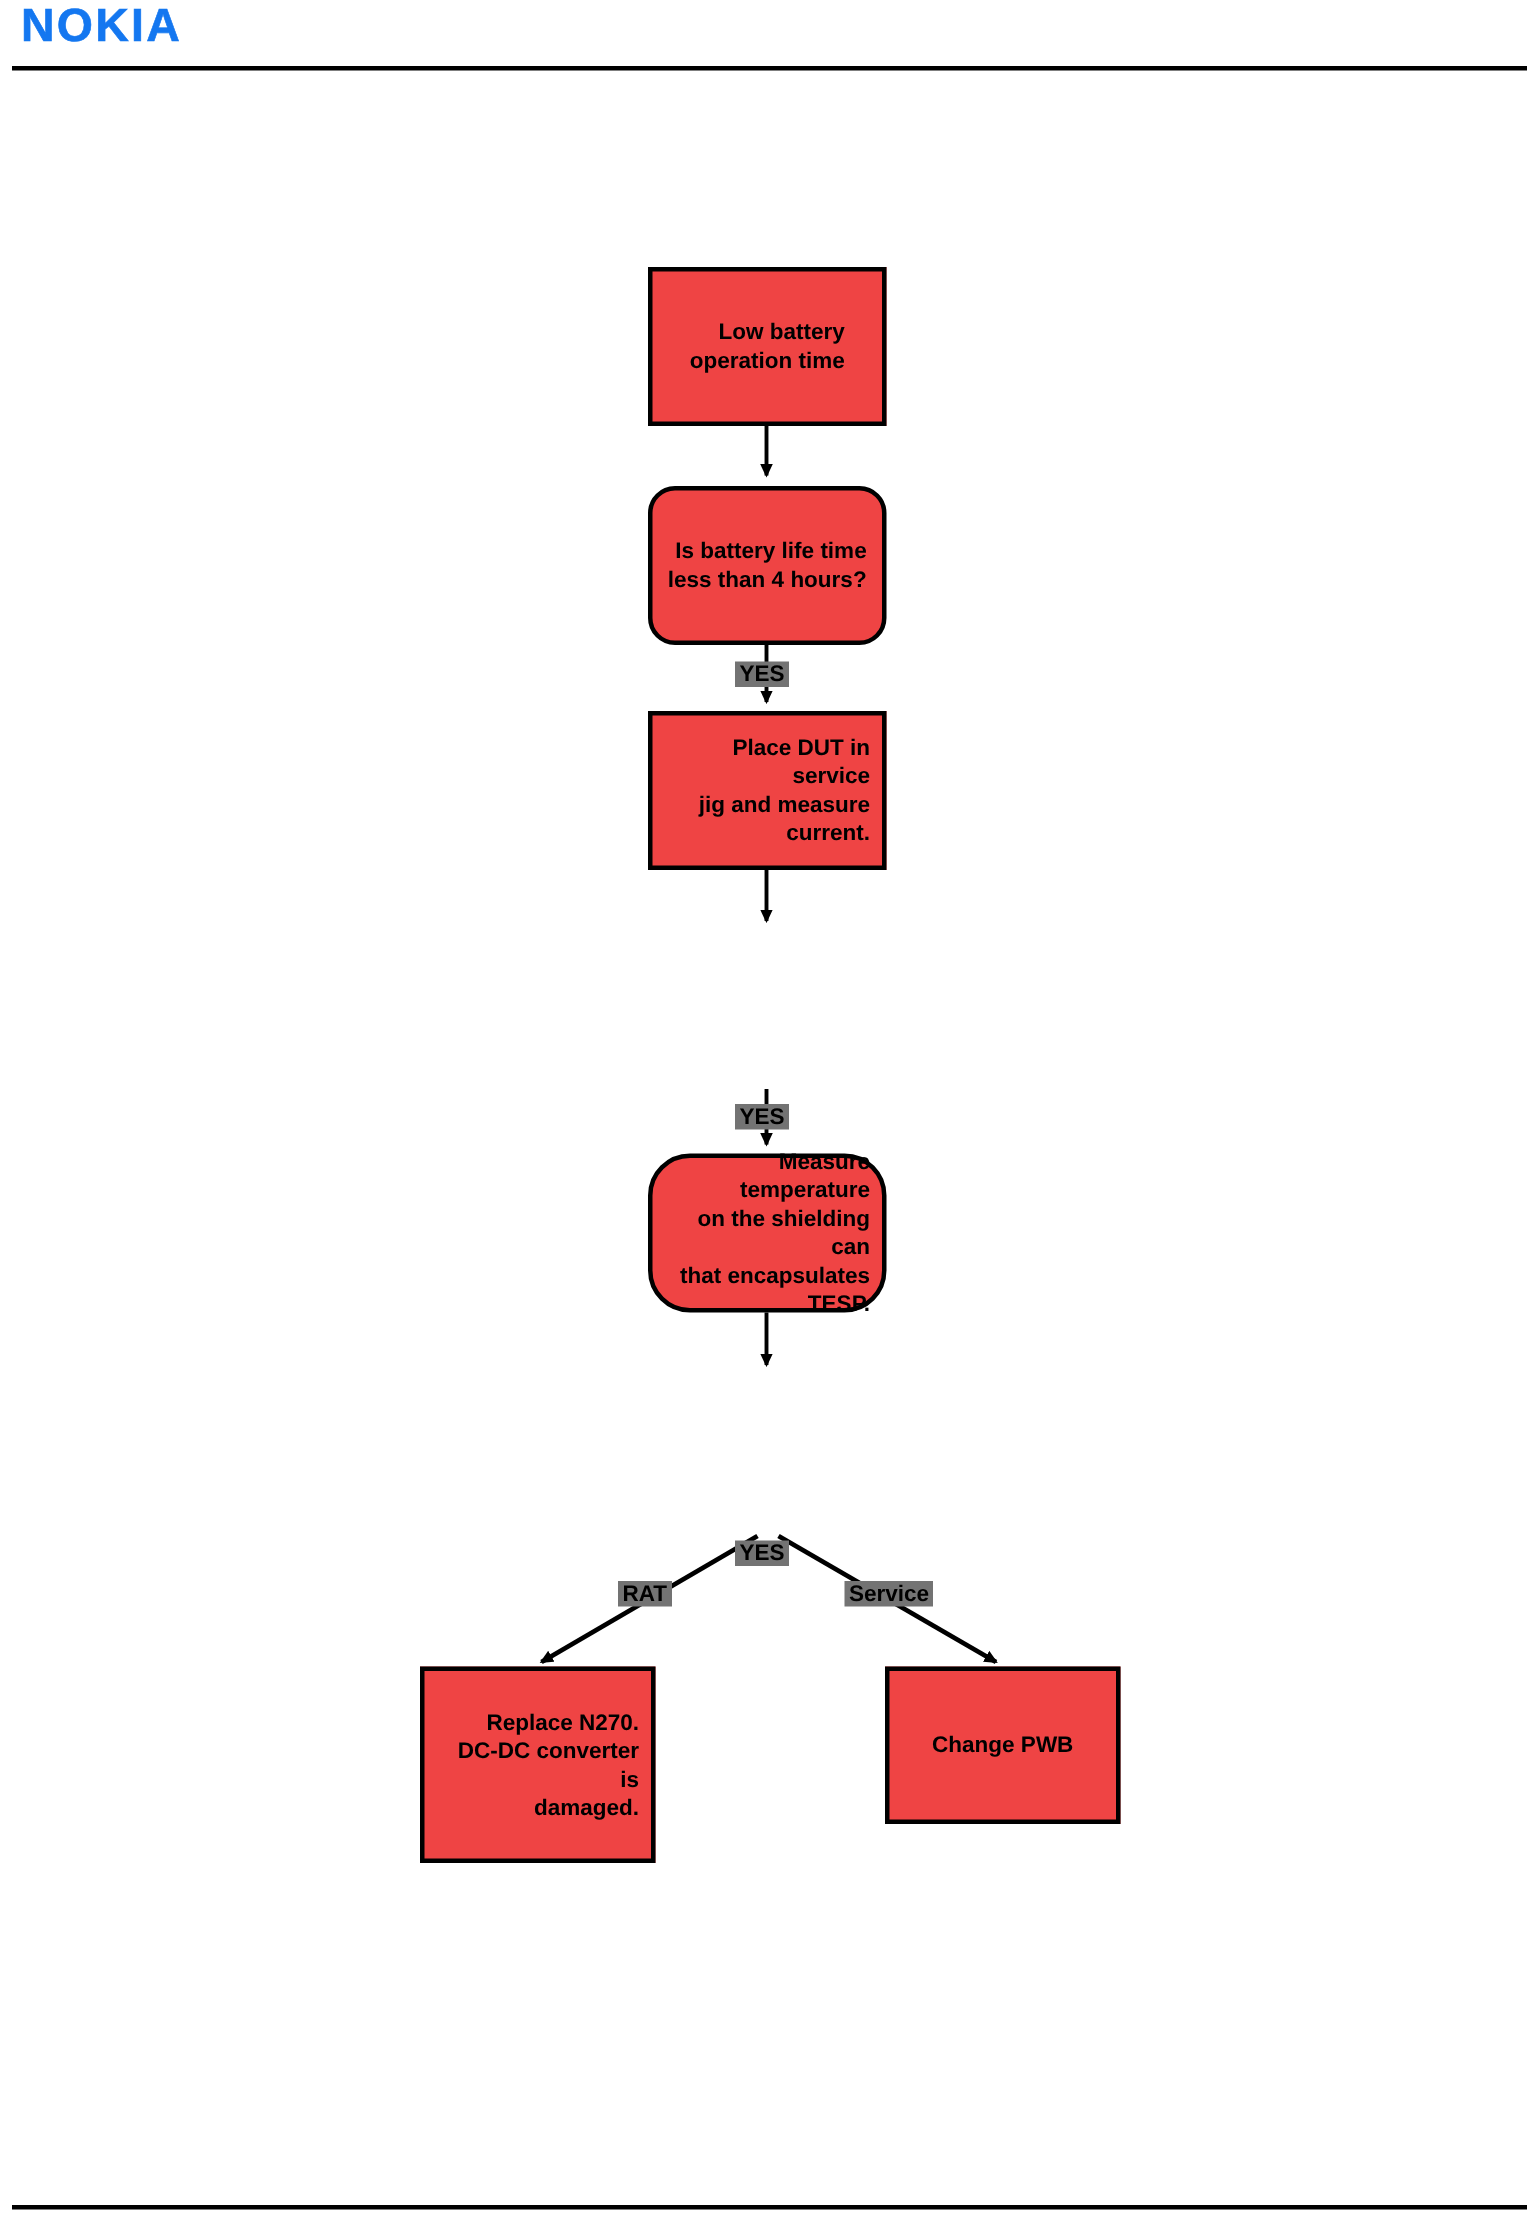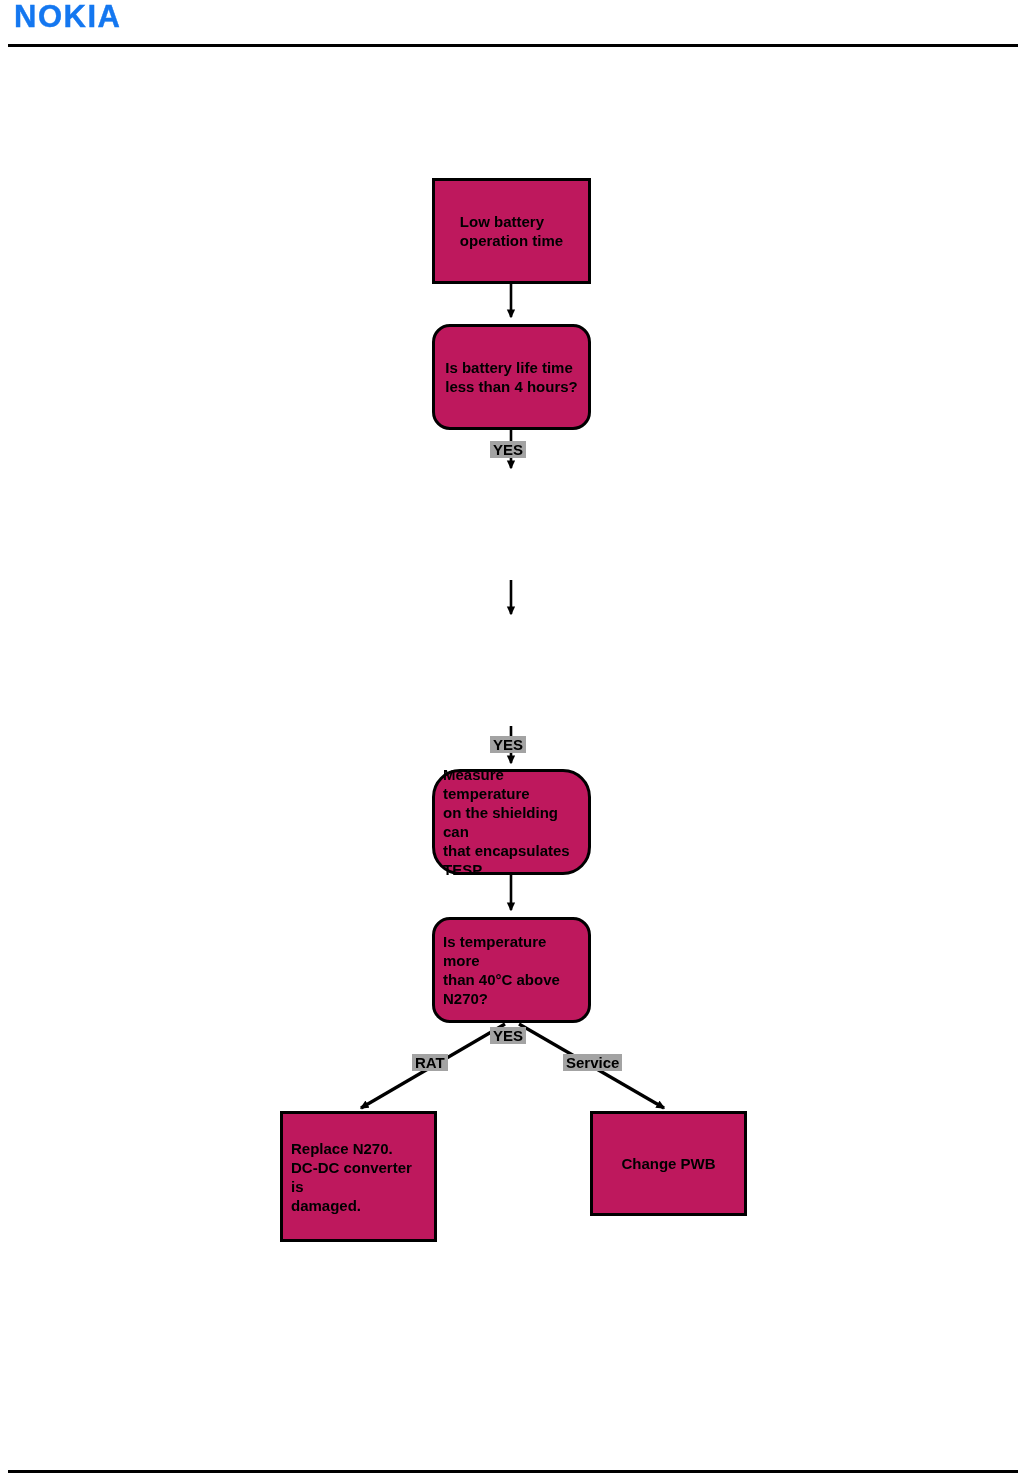--- a/index.html
+++ b/index.html
@@ -66,45 +66,45 @@
     left: 0; top: 0;
     width: 1026px;
     height: 1479px;
     pointer-events: none;
   }
 
   .node {
     position: absolute;
     box-sizing: border-box;
     border: 3px solid #000000;
-    background: #be185d;
+    background: #ef4444;
     display: flex;
     align-items: center;
     justify-content: center;
-    text-align: left;
+    text-align: right;
   }
   .node .node-text {
     font-family: "Liberation Sans", sans-serif;
     font-size: 15px;
     font-weight: 700;
     color: #000000;
     line-height: 19px;
     padding: 0 8px;
     white-space: pre-line;
   }
   .node.process { border-radius: 0; }
   .node.decision { border-radius: 18px; }
 
   .edge-label {
     position: absolute;
     font-family: "Liberation Sans", sans-serif;
     font-size: 15px;
     font-weight: 700;
     color: #000000;
-    background: #a3a3a3;
+    background: #737373;
     padding: 0 3px;
     line-height: 17px;
     white-space: nowrap;
   }
 </style>
 </head>
 <body>
 
 <div id="page-header">
   <div id="nokia-logo">NOKIA</div>
@@ -138,34 +138,34 @@
   <div class="node process" style="left:432px; top:178px; width:159px; height:106px;">
     <span class="node-text">Low battery
 operation time</span>
   </div>
 
   <div class="node decision" style="left:432px; top:324px; width:159px; height:106px;">
     <span class="node-text">Is battery life time
 less than 4 hours?</span>
   </div>
 
+  <div class="node process" style="left:432px; top:474px; width:159px; height:106px;">
+    <span class="node-text">Place DUT in service
+jig and measure
+current.</span>
+  </div>
 
 
   <div class="node process" style="left:432px; top:769px; width:159px; height:106px;border-radius:28px;">
     <span class="node-text">Measure temperature
 on the shielding can
 that encapsulates
 TESP.</span>
   </div>
 
-  <div class="node decision" style="left:432px; top:917px; width:159px; height:106px;">
-    <span class="node-text">Is temperature more
-than 40°C above
-N270?</span>
-  </div>
 
   <div class="node process" style="left:280px; top:1111px; width:157px; height:131px;">
     <span class="node-text">Replace N270.
 DC-DC converter is
 damaged.</span>
   </div>
 
   <div class="node process" style="left:590px; top:1111px; width:157px; height:105px;">
     <span class="node-text">Change PWB</span>
   </div>

